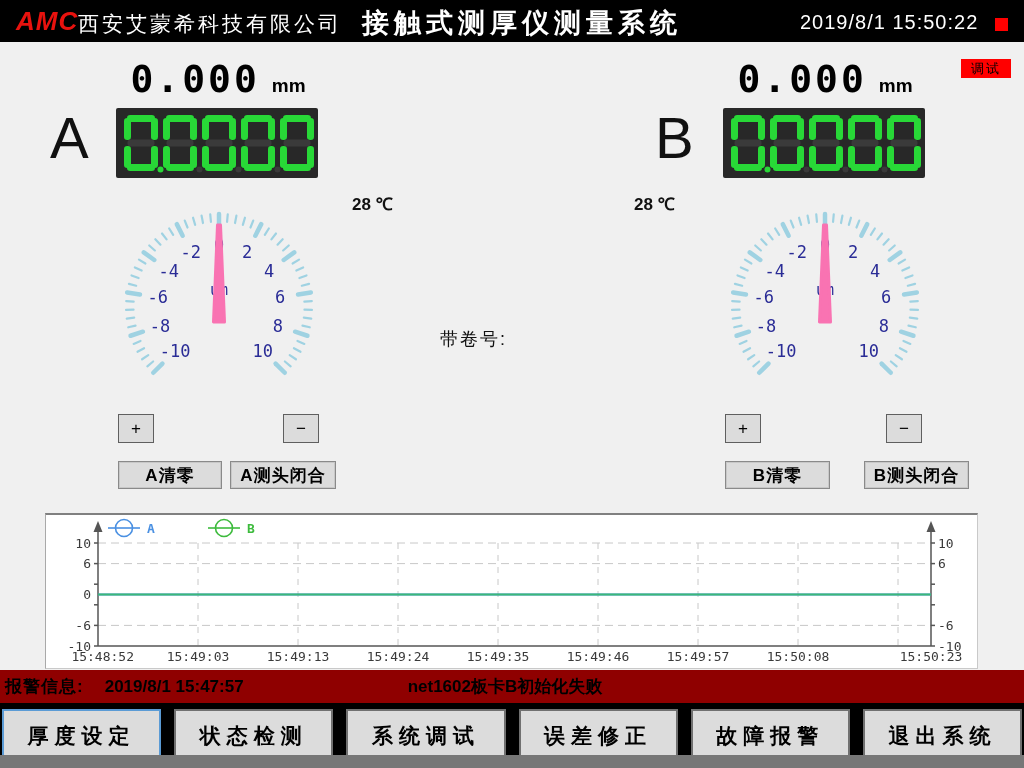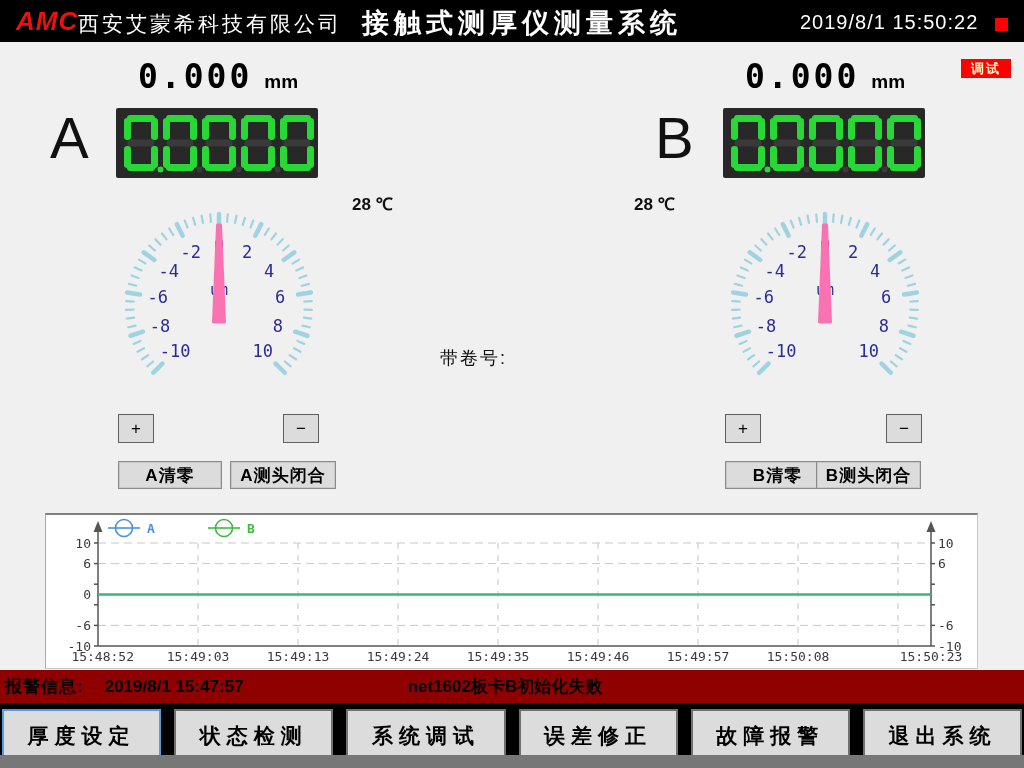--- a/index.html
+++ b/index.html
@@ -9,31 +9,31 @@
 
   
   .topbar{left:0;top:0;width:1024px;height:42px;background:#000;color:#fff;}
   .logo{left:16px;top:6px;font-size:26px;font-weight:900;font-style:italic;
         color:#e8120e;letter-spacing:1px;}
   .company{left:78px;top:10px;font-size:21px;letter-spacing:3px;color:#fff;}
   .title{left:362px;top:5px;font-size:27px;font-weight:bold;letter-spacing:5px;color:#fff;}
   .datetime{left:800px;top:11px;font-size:20px;color:#fff;letter-spacing:1px;}
   .statussq{left:995px;top:18px;width:13px;height:13px;background:#ff0000;}
 
-  .badge{left:961px;top:59px;width:50px;height:19px;background:#ff0000;color:#fef9c3;
-         font-size:13px;font-weight:bold;display:flex;align-items:center;justify-content:center;
+  .badge{left:961px;top:59px;width:50px;height:19px;background:#ff0000;color:#000000;
+         font-size:13px;font-weight:normal;display:flex;align-items:center;justify-content:center;
          letter-spacing:2px;}
 
   .reading-row{top:57px;width:200px;display:flex;align-items:baseline;justify-content:center;}
-  .reading-val{font-size:33px;font-weight:bold;letter-spacing:3px;color:#000;
+  .reading-val{font-size:38px;font-weight:bold;letter-spacing:3px;color:#000;
                font-family:"DejaVu Sans Mono","Liberation Mono",monospace;}
   .reading-unit{font-size:19px;font-weight:bold;margin-left:12px;color:#000;}
   .chan-letter{top:103px;font-size:58px;color:#111;line-height:70px;}
   .temp{top:192px;font-size:17px;color:#111;font-weight:bold;}
-  .coil{left:440px;top:346px;font-size:18px;color:#111;letter-spacing:2px;}
+  .coil{left:440px;top:327px;font-size:18px;color:#111;letter-spacing:2px;}
 
   .btn{background:#dcdcdc;border:1px solid #5f5f5f;display:flex;align-items:center;
        justify-content:center;color:#000;box-sizing:border-box;cursor:default;}
   .pm{width:36px;height:29px;font-size:17px;}
   .ctl{height:28px;font-size:17px;font-weight:bold;letter-spacing:1px;border:1px solid #8a8a8a;
        box-shadow:0 0 0 1px #c8c8c8 inset;}
 
   .chartbox{left:45px;top:513px;width:933px;height:156px;background:#ffffff;
             border-top:2px solid #808080;border-left:1px solid #a9a9a9;
             border-right:1px solid #c9c9c9;border-bottom:1px solid #c9c9c9;box-sizing:border-box;}
@@ -296,21 +296,21 @@
       <text x="150.15905365124675" y="69.55731435786666" text-anchor="middle" font-size="17" fill="#2a2c96" font-family="&quot;Liberation Sans&quot;,sans-serif">4</text>
       <text x="161.23667711689853" y="96.30106316750569" text-anchor="middle" font-size="17" fill="#2a2c96" font-family="&quot;Liberation Sans&quot;,sans-serif">6</text>
       <text x="158.96550401029953" y="125.15905365124674" text-anchor="middle" font-size="17" fill="#2a2c96" font-family="&quot;Liberation Sans&quot;,sans-serif">8</text>
       <text x="143.84062043356596" y="149.84062043356596" text-anchor="middle" font-size="17" fill="#2a2c96" font-family="&quot;Liberation Sans&quot;,sans-serif">10</text>
       <text x="100" y="88" text-anchor="middle" font-size="15" fill="#2a2c96" font-family="&quot;Liberation Sans&quot;,sans-serif">um</text>
       <polygon points="94.5,115 105.5,115 101.5,18 98.5,18" fill="#f973b2" stroke="#f973b2" stroke-width="3" stroke-linejoin="round" transform="rotate(0 100 100)"></polygon>
     </svg>
   <button class="abs btn pm" style="left:725px;top:414px;">+</button>
   <button class="abs btn pm" style="left:886px;top:414px;">−</button>
   <button class="abs btn ctl" style="left:725px;top:461px;width:105px;">B清零</button>
-  <button class="abs btn ctl" style="left:816px;top:461px;width:105px;">B测头闭合</button>
+  <button class="abs btn ctl" style="left:864px;top:461px;width:105px;">B测头闭合</button>
 
   <div class="abs coil">带卷号:</div>
 
   <div class="abs chartbox">
     <svg id="chart" width="931" height="153">
         <line x1="52" y1="28" x2="885" y2="28" stroke="#c8c8c8" stroke-width="1" stroke-dasharray="8 5"></line>
         <line x1="52" y1="48.599999999999994" x2="885" y2="48.599999999999994" stroke="#c8c8c8" stroke-width="1" stroke-dasharray="8 5"></line>
         <line x1="52" y1="110.4" x2="885" y2="110.4" stroke="#c8c8c8" stroke-width="1" stroke-dasharray="8 5"></line>
         <line x1="152" y1="28" x2="152" y2="131" stroke="#c8c8c8" stroke-width="1" stroke-dasharray="6 6"></line>
         <line x1="252" y1="28" x2="252" y2="131" stroke="#c8c8c8" stroke-width="1" stroke-dasharray="6 6"></line>

